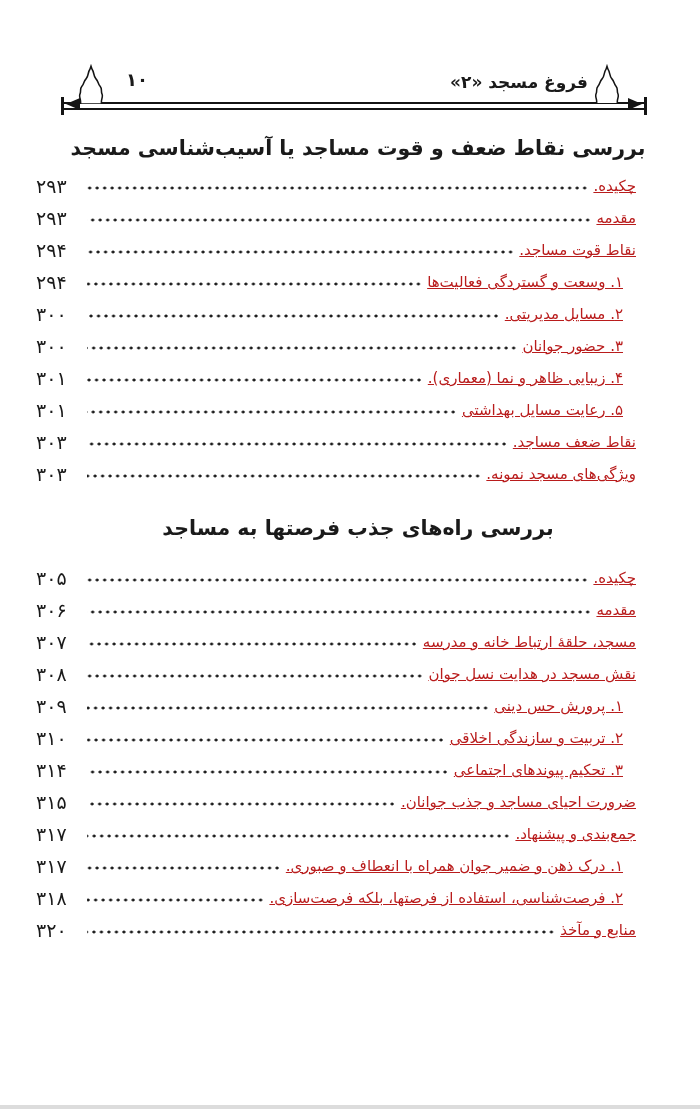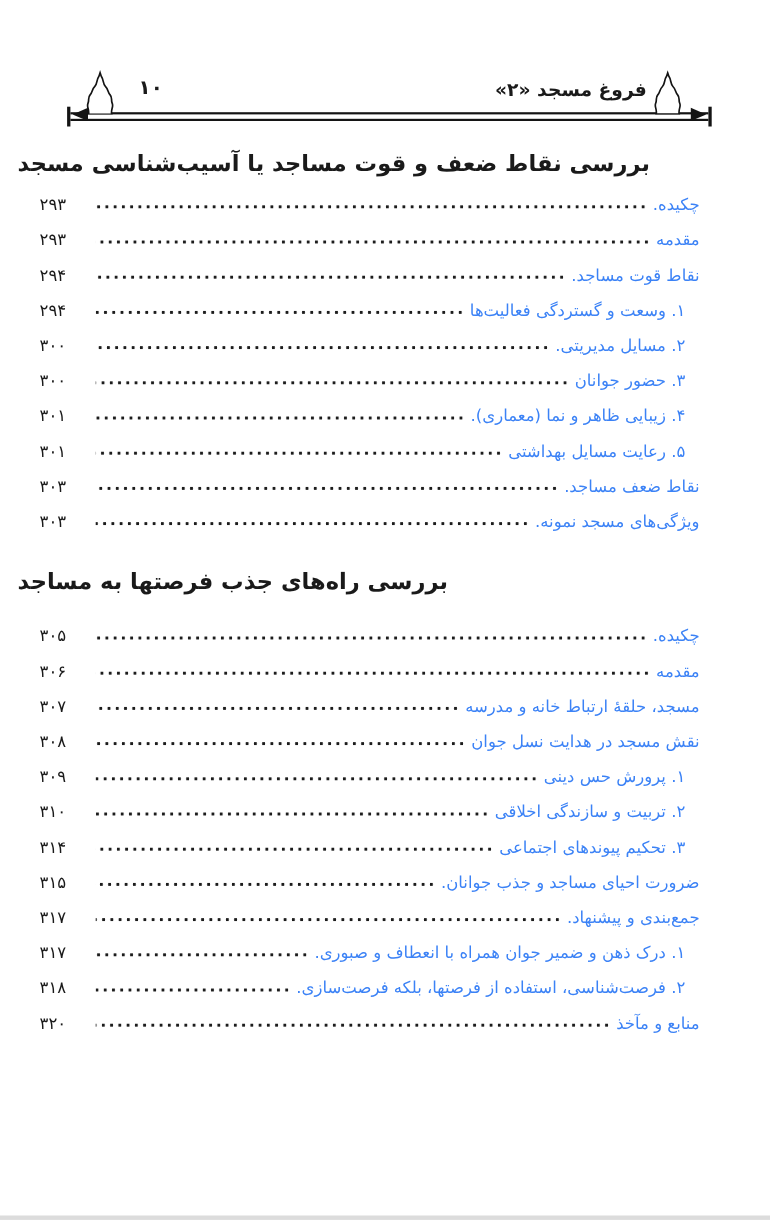--- a/index.html
+++ b/index.html
@@ -29,39 +29,39 @@
     position:absolute;top:72px;right:112px;font-size:17px;font-weight:bold;
     white-space:nowrap;direction:rtl;
   }
   .page-number{
     position:absolute;top:69px;left:126px;font-size:18px;font-weight:bold;direction:rtl;
   }
   
   .toc{position:absolute;top:122px;left:0;right:0;}
   .section-title{
     font-family:"DejaVu Sans",sans-serif;font-size:20.5px;font-weight:bold;
-    text-align:left;margin:0;line-height:28px;padding-left:16px;
+    text-align:center;margin:0;line-height:28px;padding-left:16px;
   }
   .section-title.first{margin-top:12px;}
   .section-title.second{margin-top:28px;}
   .rows{padding:0 64px 0 36px;}
   .rows.first{margin-top:4px;}
   .rows.second{margin-top:16px;}
   .toc-row{display:flex;align-items:flex-end;height:32px;direction:rtl;}
   .toc-row.indent{padding-right:13px;}
   .toc-title{
-    white-space:nowrap;font-size:15px;line-height:24px;color:#3b82f6;
+    white-space:nowrap;font-size:15px;line-height:24px;color:#b91c1c;text-decoration:underline;
   }
   .dots{
     flex:1 1 auto;height:8px;margin:0 5px 6px 5px;
     background-image:radial-gradient(circle,#1c1c1c 1.35px,transparent 1.7px);
     background-size:7.5px 8px;background-repeat:repeat-x;background-position:right bottom;
   }
   .toc-page{
-    width:46px;min-width:46px;text-align:left;font-size:15px;line-height:24px;
+    width:46px;min-width:46px;text-align:left;font-size:19px;line-height:24px;
     letter-spacing:1px;direction:ltr;
   }
   .scan-edge{position:absolute;bottom:0;left:0;right:0;height:4px;background:#dcdcdc;}
 </style>
 </head>
 <body>
 
 <div class="page">
 
   <header class="header">

